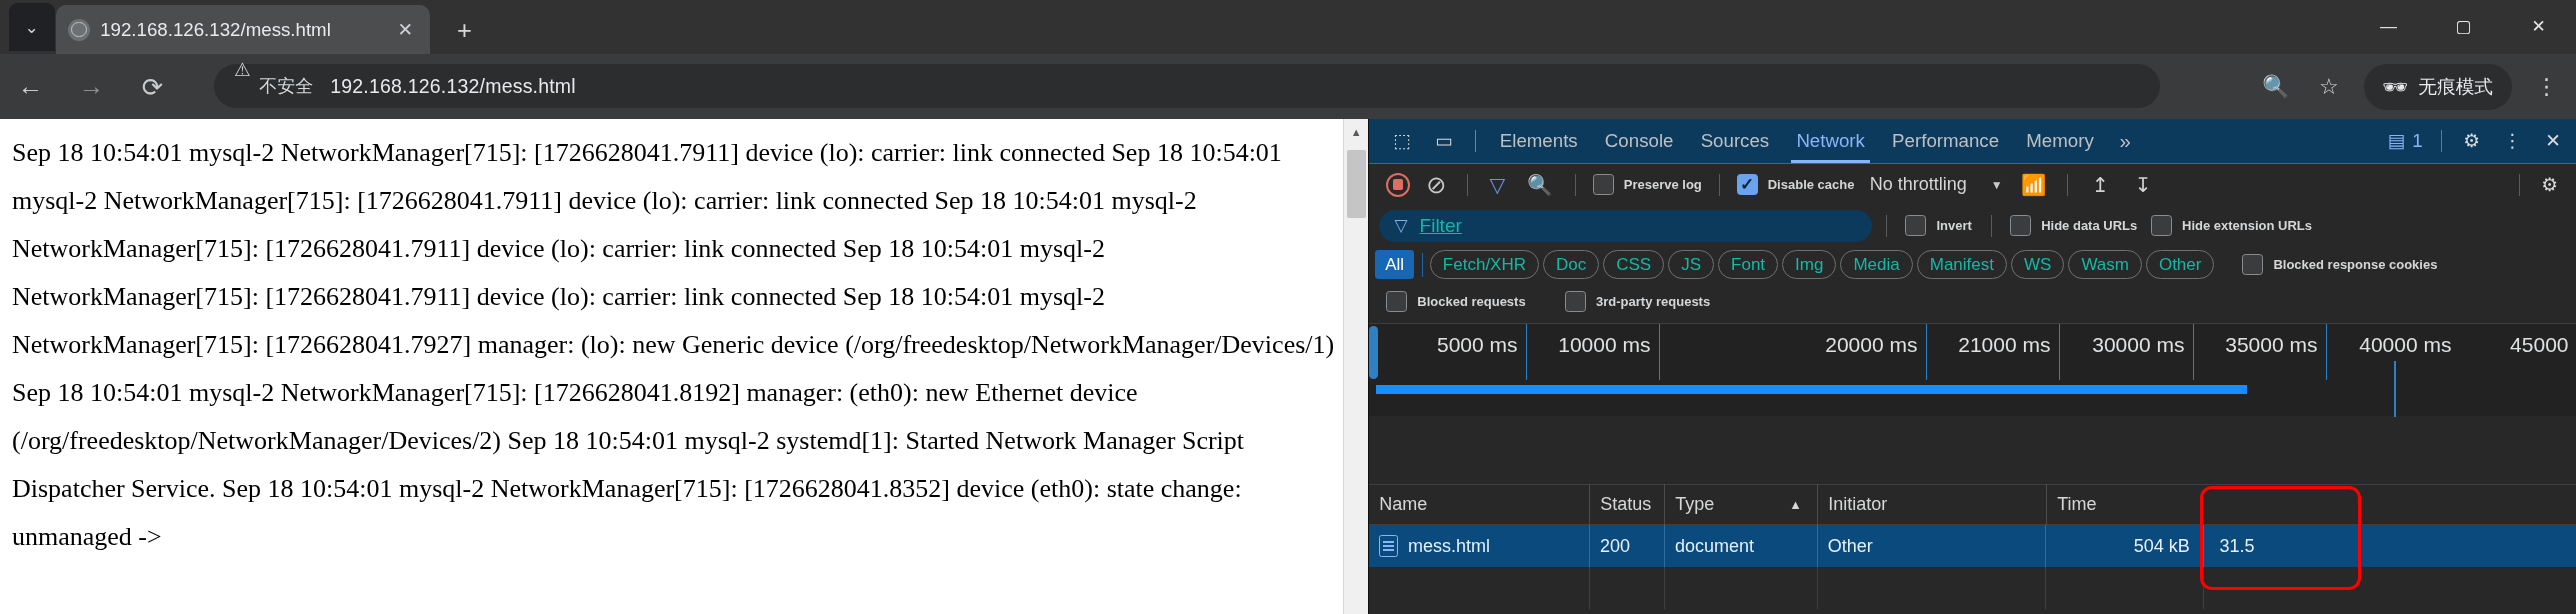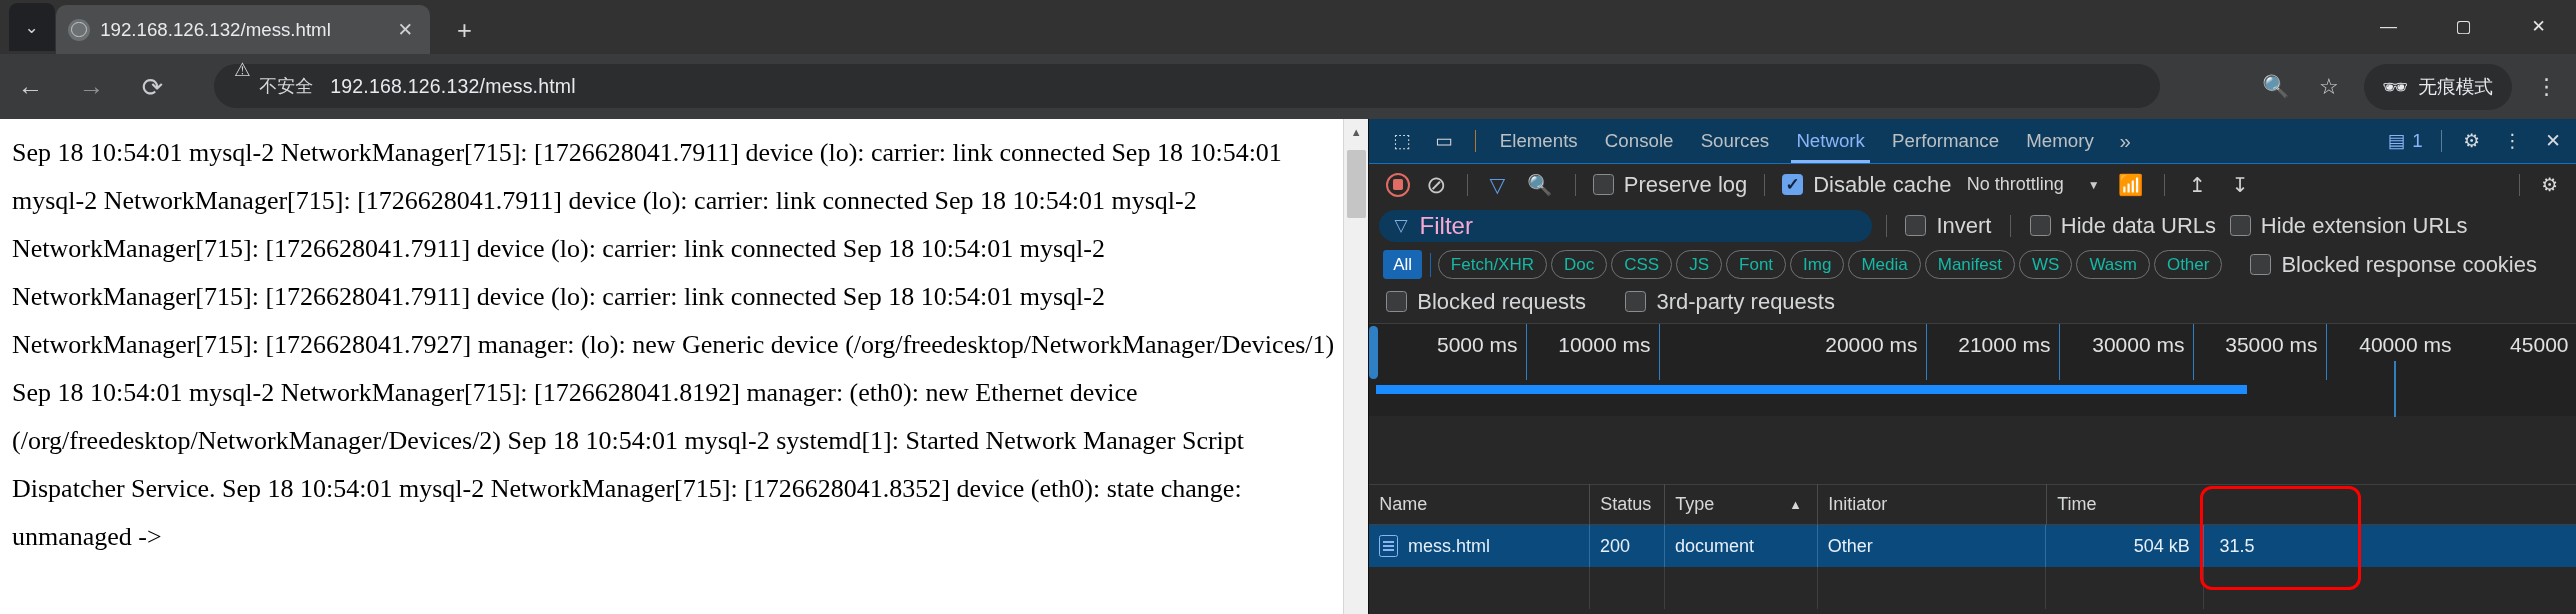--- a/index.html
+++ b/index.html
@@ -184,21 +184,21 @@
   }
   .clear-btn {
     width: 37px; height: 37px; display: flex; align-items: center;
     justify-content: center; color: #c6c8ca; font-size: 24px;
   }
   .sep { width: 0.8px; height: 22px; background: #5a5c5e; margin: 0 10.2px; }
   .filter-funnel { color: #5b9ae8; font-size: 20.4px; padding: 0 10.2px; }
   .search-ico { color: #c6c8ca; font-size: 20.4px; padding: 0 10.2px; }
   .cb-label {
     display: flex; align-items: center; gap: 10.2px; color: #d4d6d8;
-    font-size: 22px; padding: 0 5.1px; white-space: nowrap;
+    font-size: 13px; padding: 0 5.1px; white-space: nowrap; font-weight: bold;
   }
   .cb {
     width: 21px; height: 21px; border-radius: 3.4px; border: 1.7px solid #8a8d90;
     background: #3a3c3e; flex: 0 0 auto;
   }
   .cb.checked {
     background: #6aa3ee; border-color: #6aa3ee;
     display: flex; align-items: center; justify-content: center;
   }
   .cb.checked::after {
@@ -214,23 +214,23 @@
   .dt-row-right {
     margin-left: auto; display: flex; align-items: center; padding-right: 6.8px;
   }
 
   .filter-bar { display: flex; align-items: center; height: 41px; padding-left: 10.2px; gap: 3.4px; }
   .filter-input {
     width: 493px; height: 32px; background: #0b3a5d; border-radius: 16px;
     display: flex; align-items: center; gap: 12px; padding: 0 15.3px;
   }
   .filter-input .fi-ico { color: #7fb0e8; font-size: 17px; }
-  .filter-input .fi-ph { color: #f9a8d4; font-size: 24px; }
-
-  .type-bar { display: flex; align-items: center; height: 37px; padding-left: 14px; gap: 4px; }
+  .filter-input .fi-ph { color: #14b8a6; font-size: 19px; text-decoration: underline; }
+
+  .type-bar { display: flex; align-items: center; height: 37px; padding-left: 6px; gap: 4px; }
   .chip {
     height: 29px; padding: 0 12px; border-radius: 14.4px; border: 0.8px solid #6e7174;
     display: flex; align-items: center; color: #14b8a6; font-size: 17px;
     white-space: nowrap;
   }
   .chip.all {
     background: #1767b5; border: none; color: #fff; border-radius: 3.4px;
     padding: 0 10.2px;
   }
   .chip-div { width: 0.8px; height: 24px; background: #1767b5; margin: 0 3.4px; }

